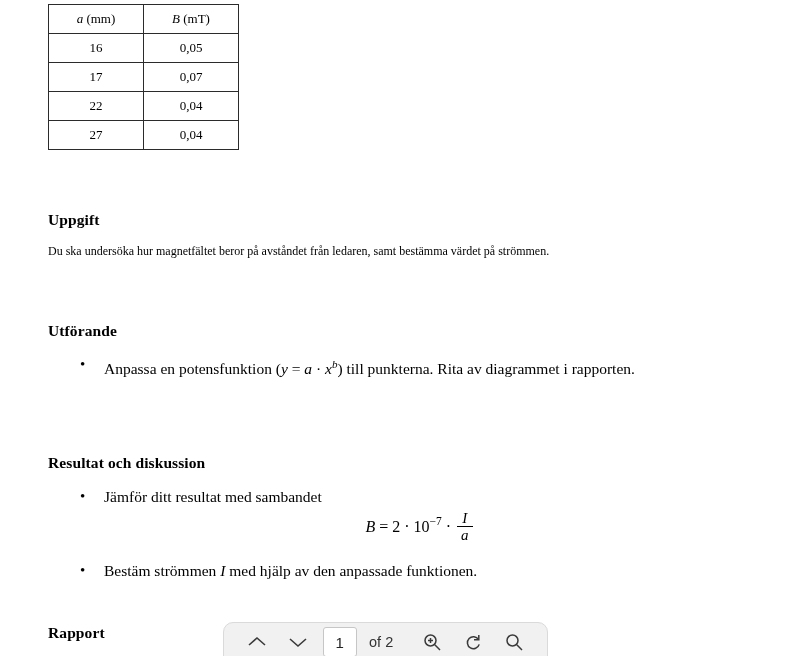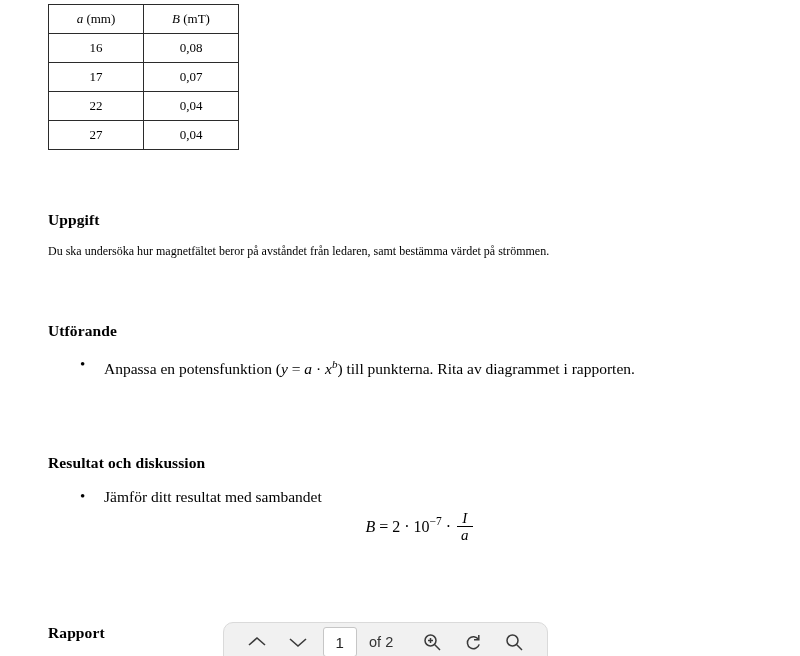--- a/index.html
+++ b/index.html
@@ -167,21 +167,21 @@
   <table class="data-table">
     <thead>
       <tr>
         <th><i>a</i> (mm)</th>
         <th><i>B</i> (mT)</th>
       </tr>
     </thead>
     <tbody>
       <tr>
         <td>16</td>
-        <td>0,08</td>
+        <td>0,05</td>
       </tr>
       <tr>
         <td>17</td>
         <td>0,07</td>
       </tr>
       <tr>
         <td>22</td>
         <td>0,04</td>
       </tr>
       <tr>
@@ -210,20 +210,25 @@
   </ul>
 
   <div class="formula" style="left:300px; top:512px; width:240px;">
     <i class="mathvar">B</i> = 2 · 10<sup>−7</sup> ·
     <span class="frac">
       <span class="num">I</span>
       <span class="den">a</span>
     </span>
   </div>
 
+  <ul class="bullets" style="left:48px; top:560px; width:680px;">
+    <li>
+      Bestäm strömmen <i class="mathvar">I</i> med hjälp av den anpassade funktionen.
+    </li>
+  </ul>
 
   <div class="section-heading" style="left:48px; top:624px;">Rapport</div>
 
   <div class="pdf-toolbar">
     <button class="tb-btn">
       <span>
         <svg width="22" height="14" viewBox="0 0 22 14" fill="none" stroke="#3a3a3a" stroke-width="1.6">
           <polyline points="3,10 11,3 19,10"></polyline>
         </svg>
       </span>

